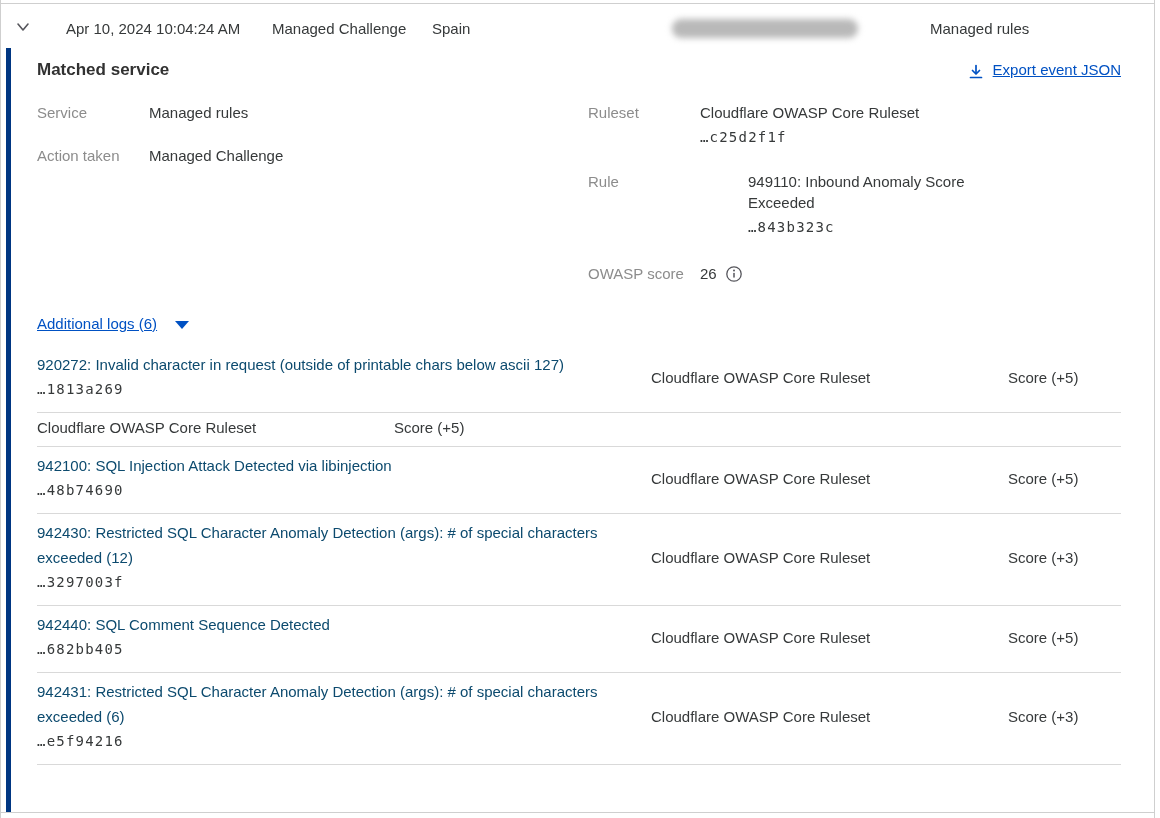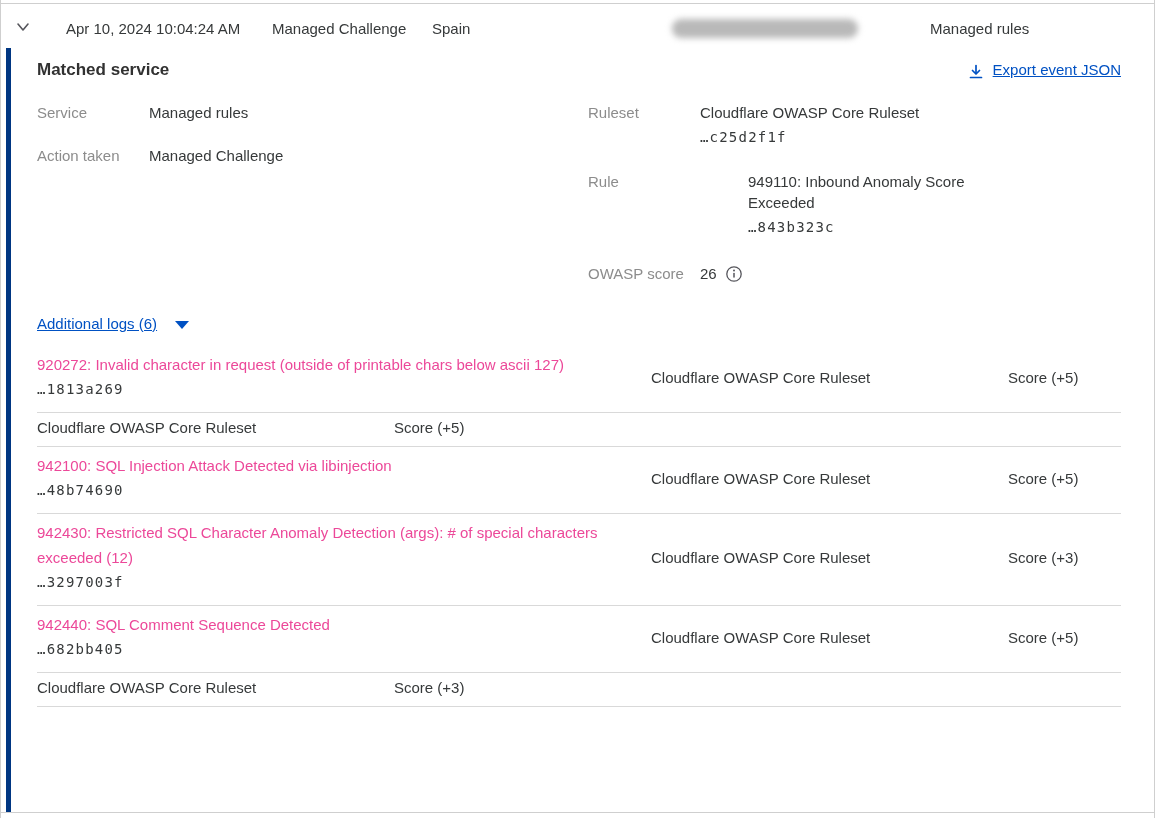--- a/index.html
+++ b/index.html
@@ -59,21 +59,21 @@
 
   
   .logs-toggle { margin-top:29px; margin-bottom:12px; display:flex; align-items:center; height:21px; cursor:pointer; width:max-content;gap:12px; }
   .logs-toggle .toggle-text { color:#0051c3; font-size:15px; text-decoration:underline; }
   .caret-down { width:0; height:0; margin-left:6px; margin-top:3px;
                 border-left:7px solid transparent; border-right:7px solid transparent;
                 border-top:8px solid #0051c3; }
 
   .log-row { display:flex; padding:6px 0 10px 0; border-bottom:1px solid #d9d9d9; }
   .log-desc    { width:614px; flex:none; }
-  .log-desc .desc-text { font-size:15px; line-height:25px; color:#ec4899; }
+  .log-desc .desc-text { font-size:15px; line-height:25px; color:#0c4a6e; }
   .log-desc .hash { margin-top:0; line-height:25px; }
   .log-ruleset { width:321px; flex:none; display:flex; align-items:center; font-size:15px; color:#36393a; }
   .log-score   { flex:1; display:flex; align-items:center; font-size:15px; color:#36393a;margin-left:36px; }
 </style>
 </head>
 <body>
 
 <div class="frame">
   <div class="border-left"></div>
   <div class="border-right"></div>
@@ -193,20 +193,24 @@
         <div class="log-row">
           <div class="log-desc">
             <div class="desc-text">942440: SQL Comment Sequence Detected</div>
             <div class="hash">…682bb405</div>
           </div>
           <div class="log-ruleset">Cloudflare OWASP Core Ruleset</div>
           <div class="log-score">Score (+5)</div>
         </div>
 
         <div class="log-row">
+          <div class="log-desc">
+            <div class="desc-text">942431: Restricted SQL Character Anomaly Detection (args): # of special characters exceeded (6)</div>
+            <div class="hash">…e5f94216</div>
+          </div>
           <div class="log-ruleset">Cloudflare OWASP Core Ruleset</div>
           <div class="log-score">Score (+3)</div>
         </div>
 
       </div>
     </div>
   </div>
 
   <div class="border-next-row"></div>
 </div>

